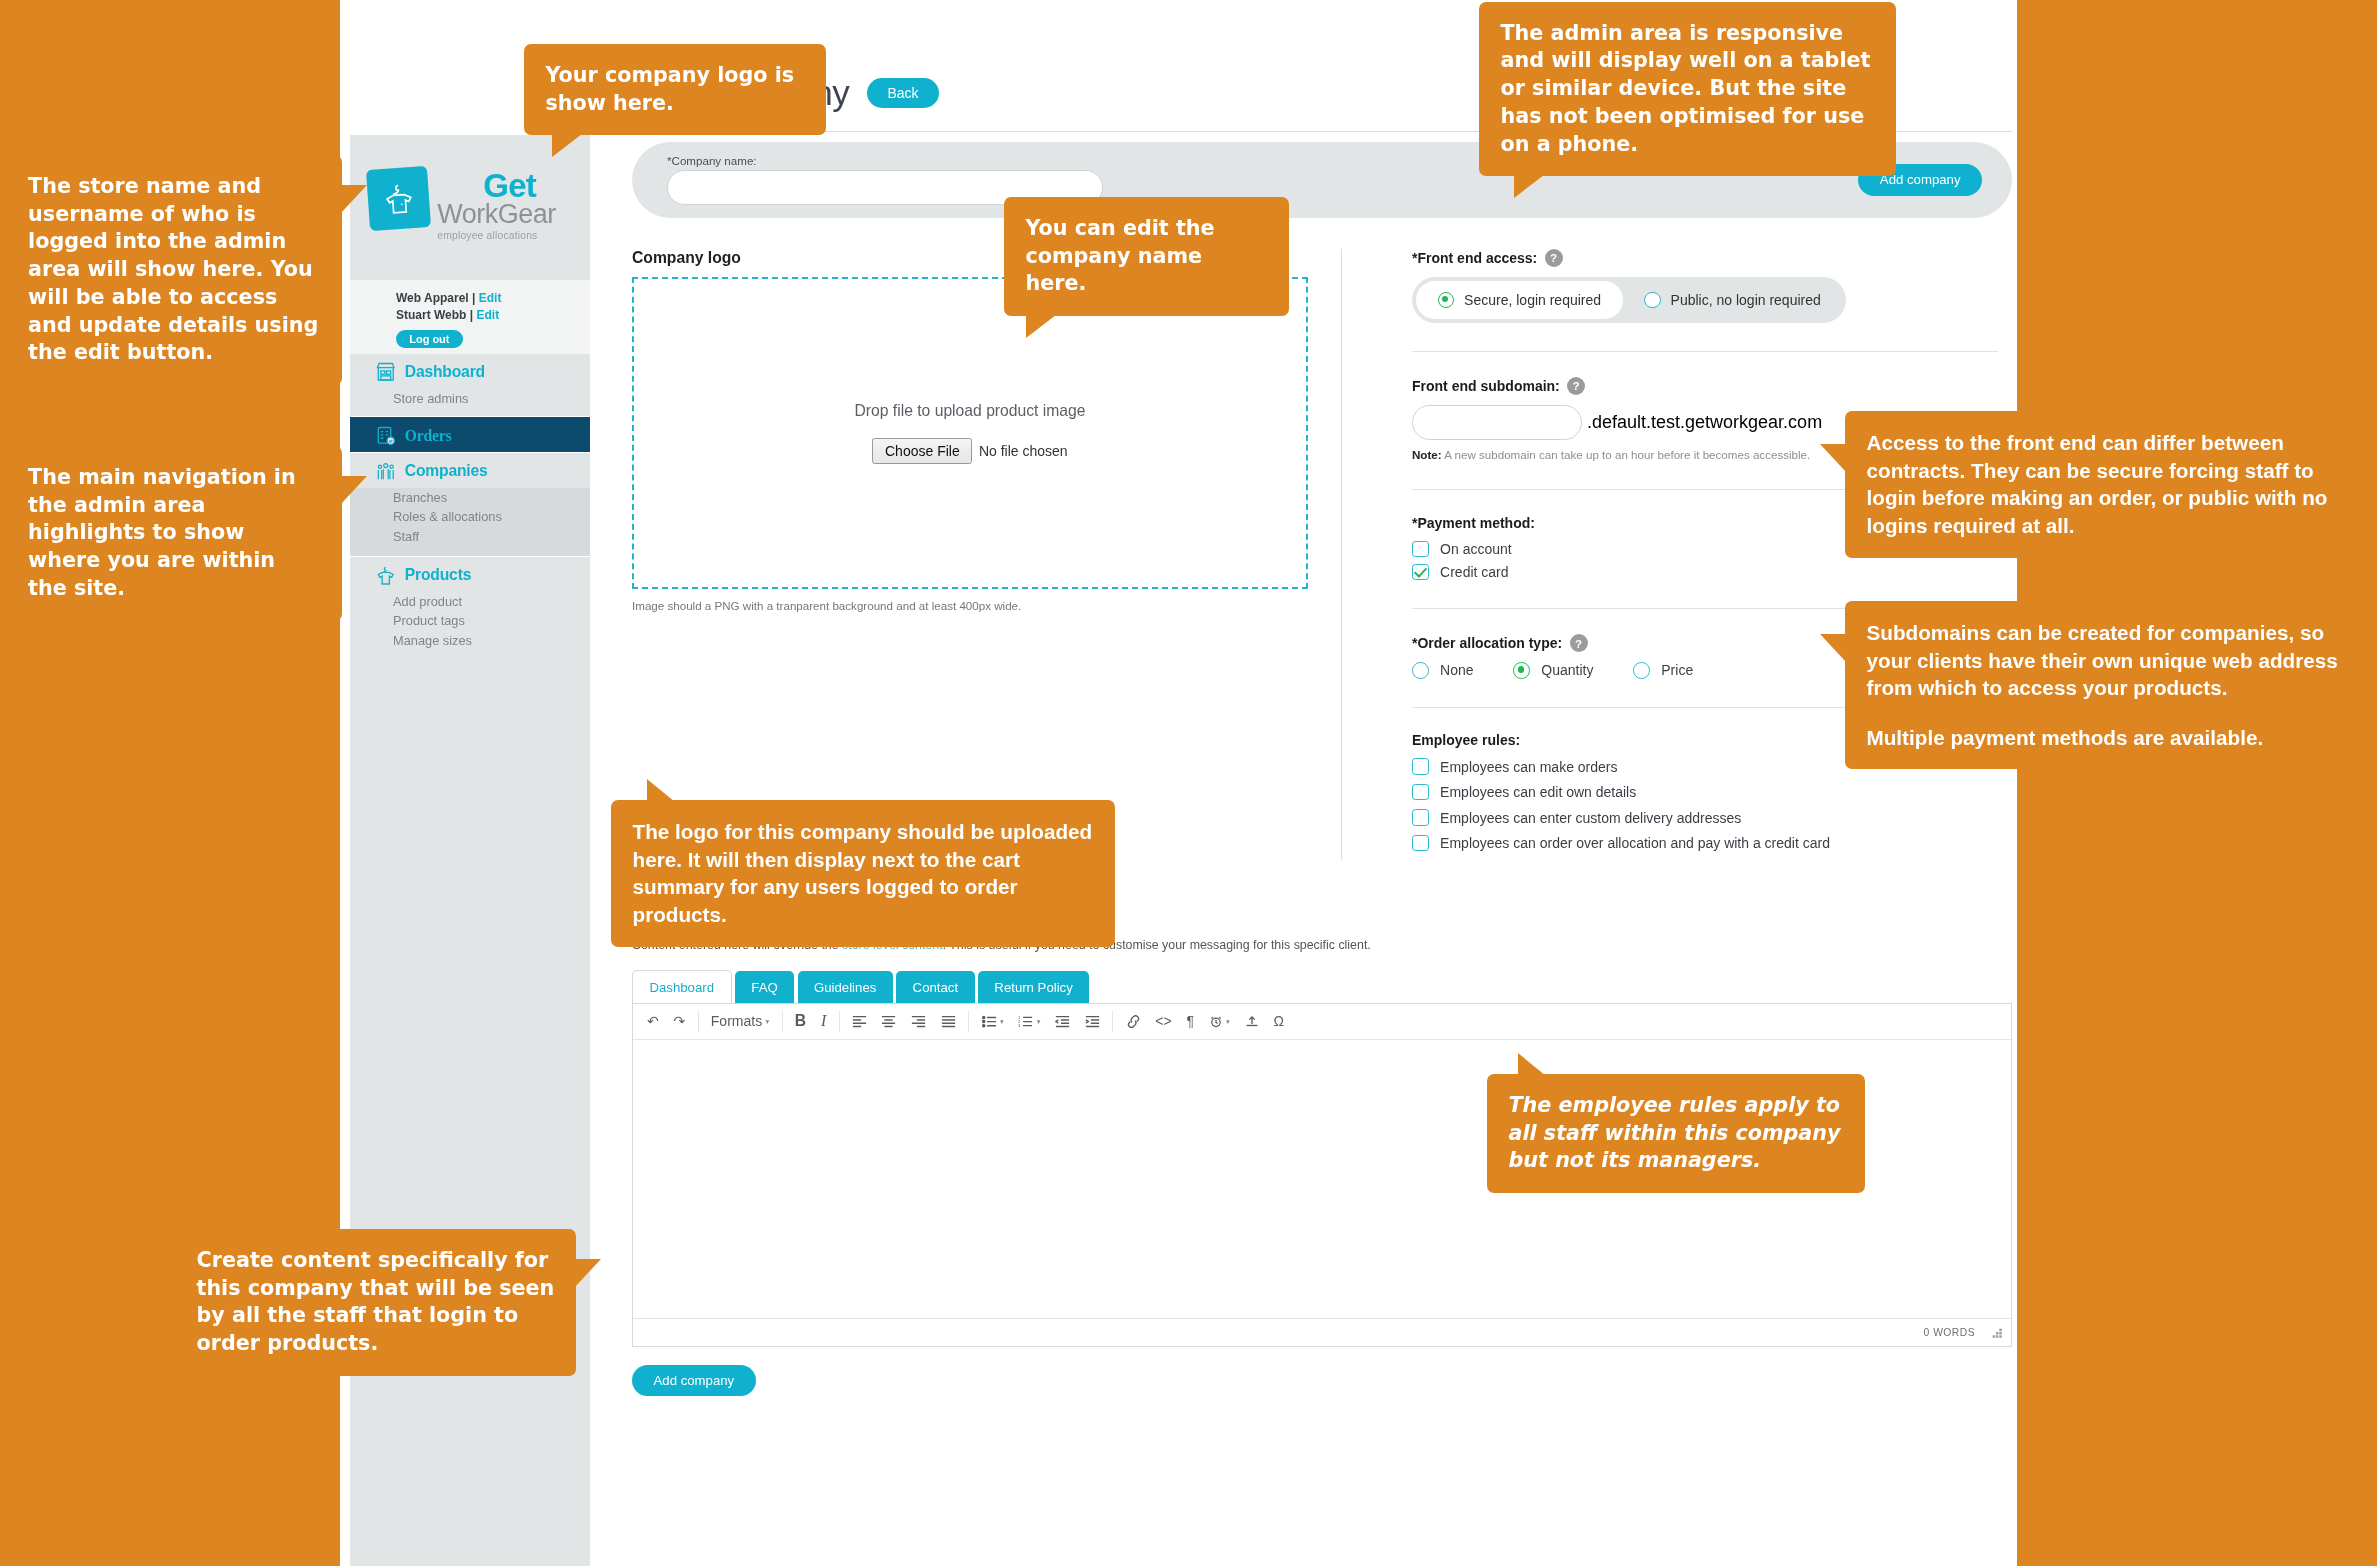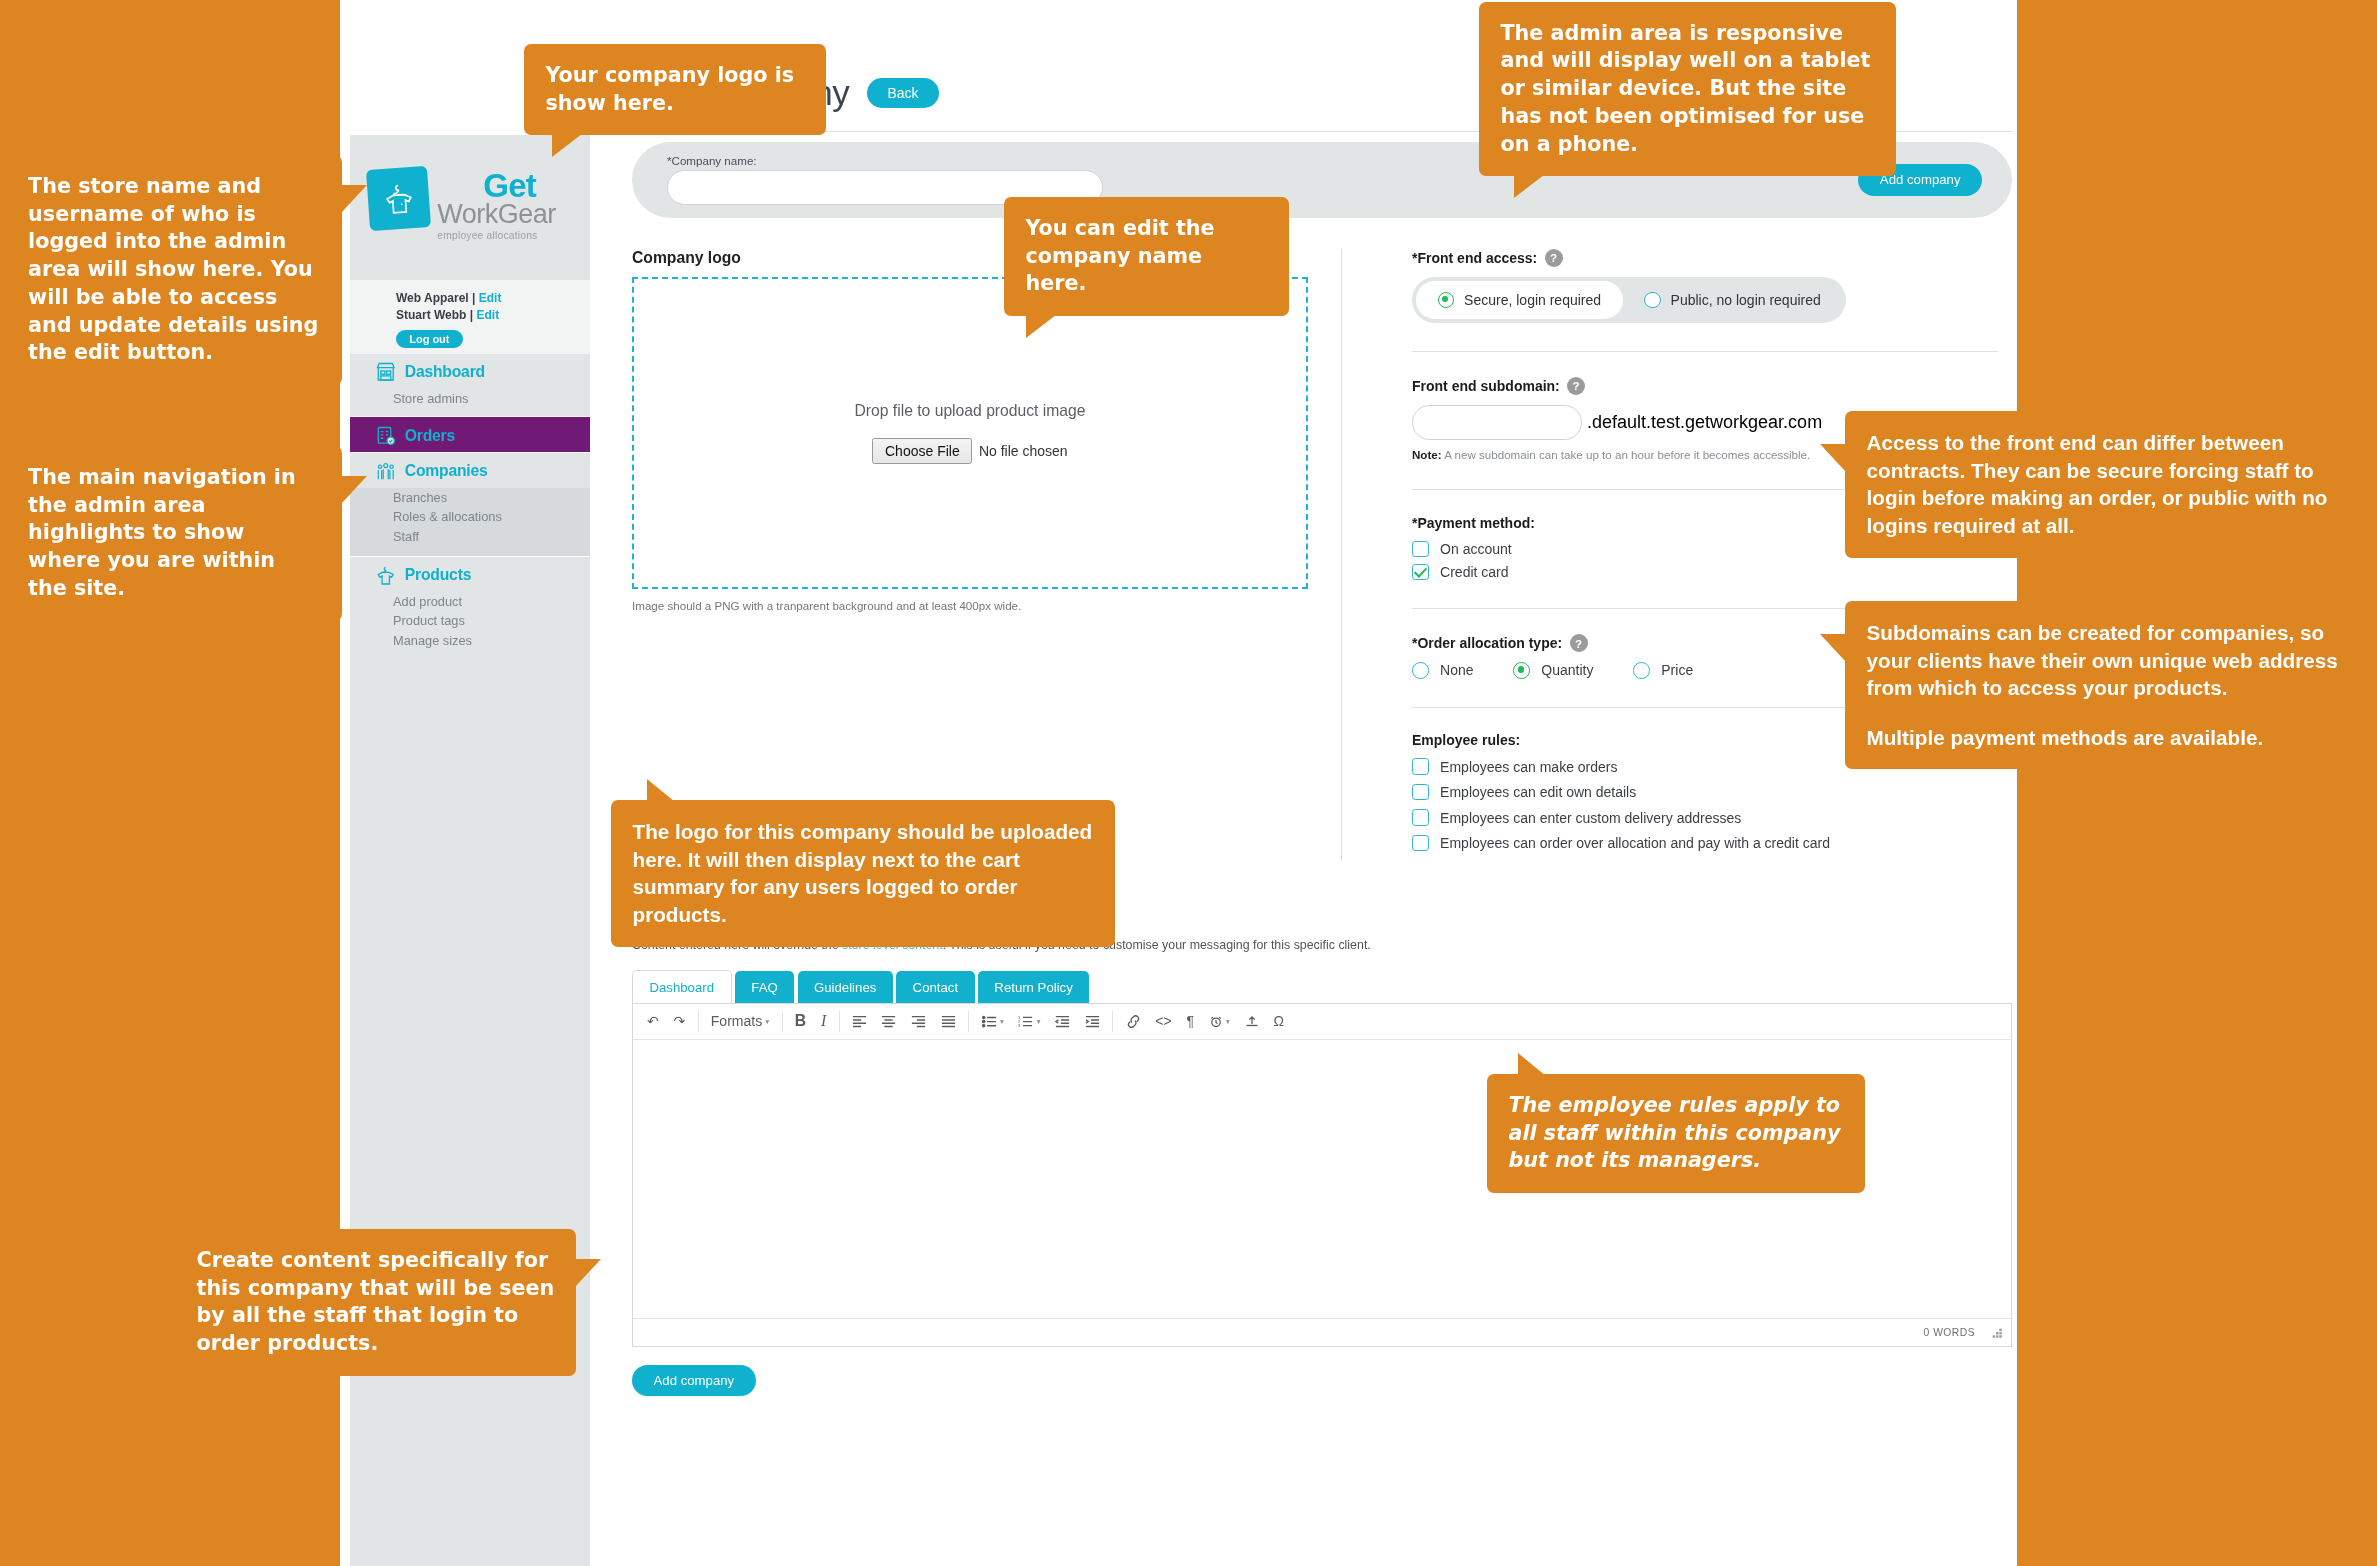--- a/index.html
+++ b/index.html
@@ -75,21 +75,21 @@
   .nav-top .nav-label {
     font-size: 15.7px; font-weight: bold; color: #0FB1CE; letter-spacing: -0.2px;
   }
   .nav-sub { padding: 0 0 8.3px 43px; }
   .nav-sub a {
     display: block; font-size: 12.8px; color: #7d858c;
     text-decoration: none; line-height: 1.52;
   }
   .nav-group.active .nav-sub { background: #d6dadc; padding-bottom: 10px; }
   .nav-group.active .nav-top { background: transparent; }
-  .group-orders .nav-top { background: #701a75; }
+  .group-orders .nav-top { background: #0c4a6e; font-family: Liberation Serif, serif; }
 
   
   #main { position: absolute; left: 632px; top: 0; width: 1380px; margin-top: 40px; }
 
   .page-head {
     display: flex; align-items: center; gap: 18px;
     padding: 33px 0 0 0;
   }
   .page-title {
     font-size: 35px; color: #3d4450; font-weight: normal; letter-spacing: -0.4px;

